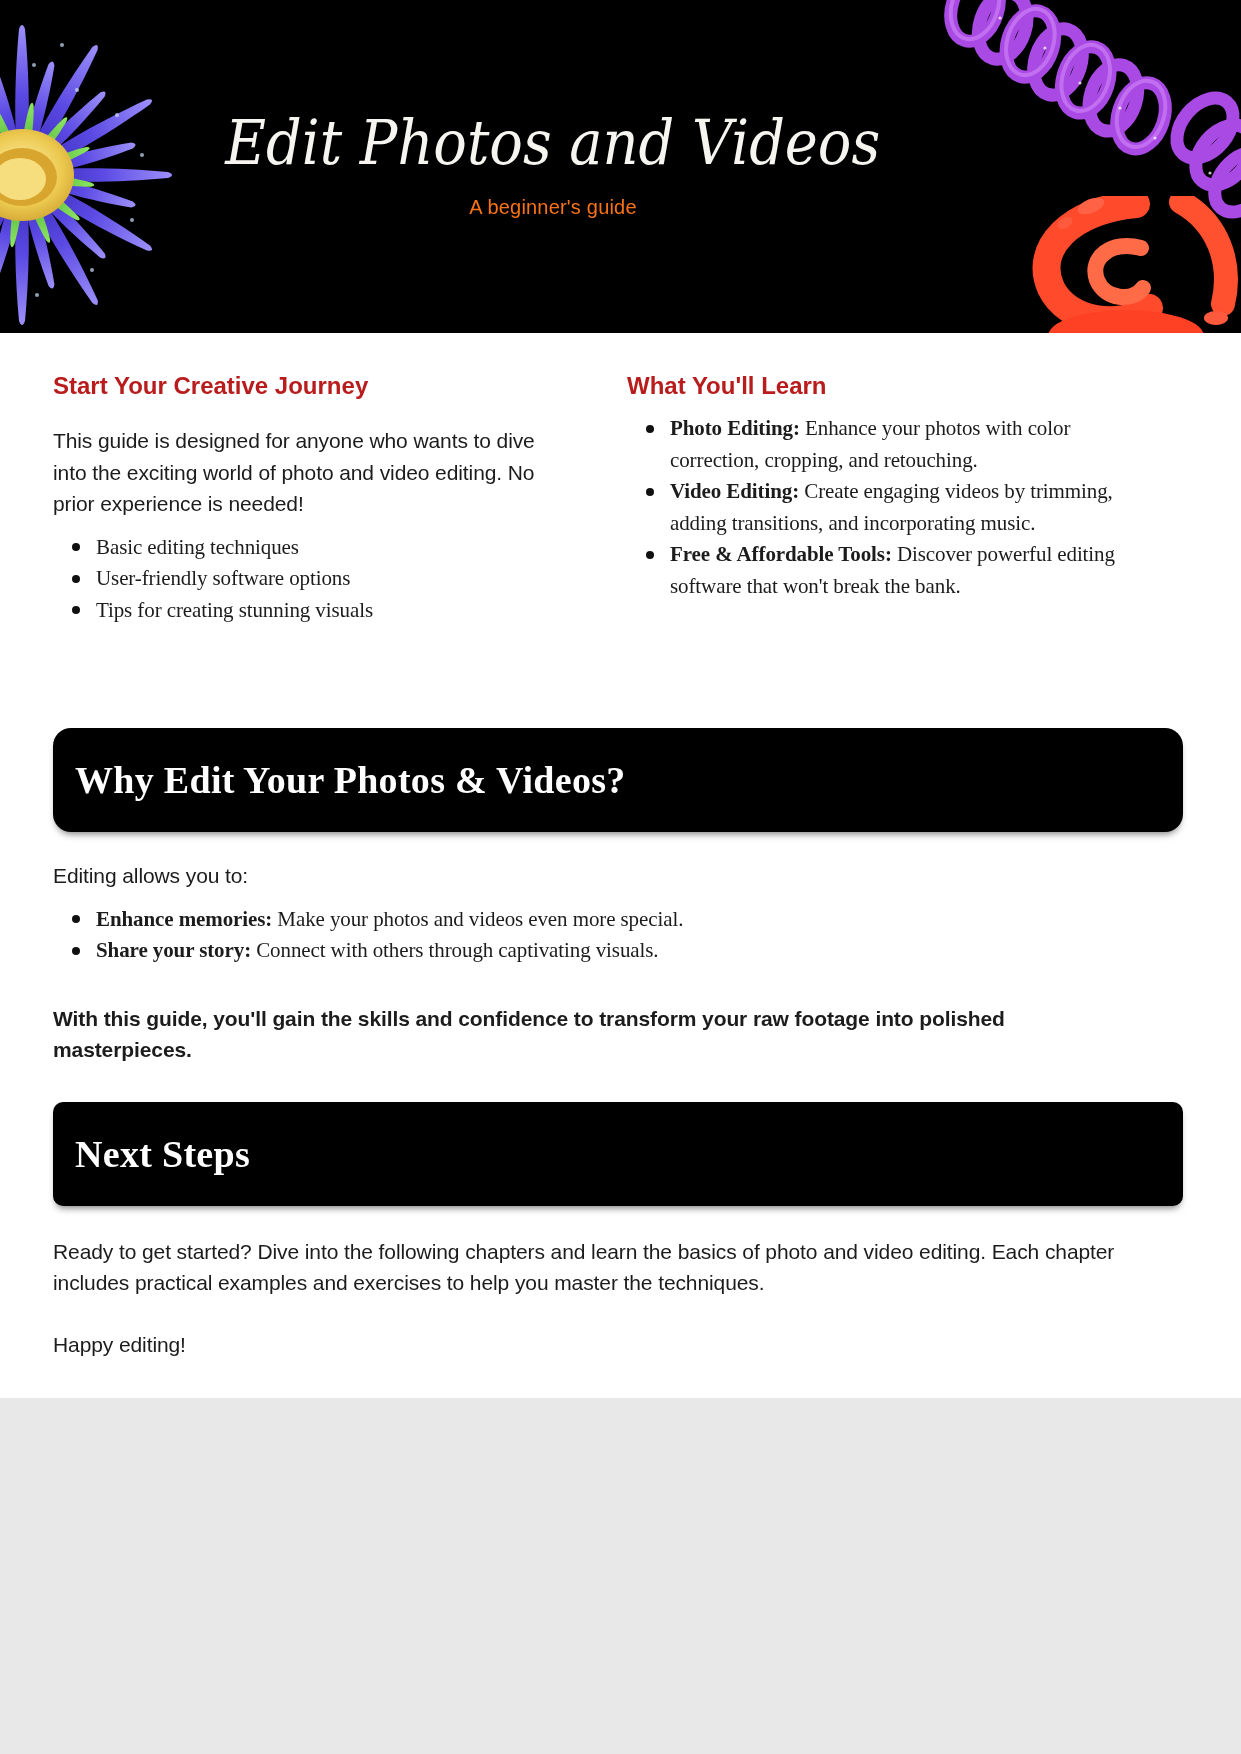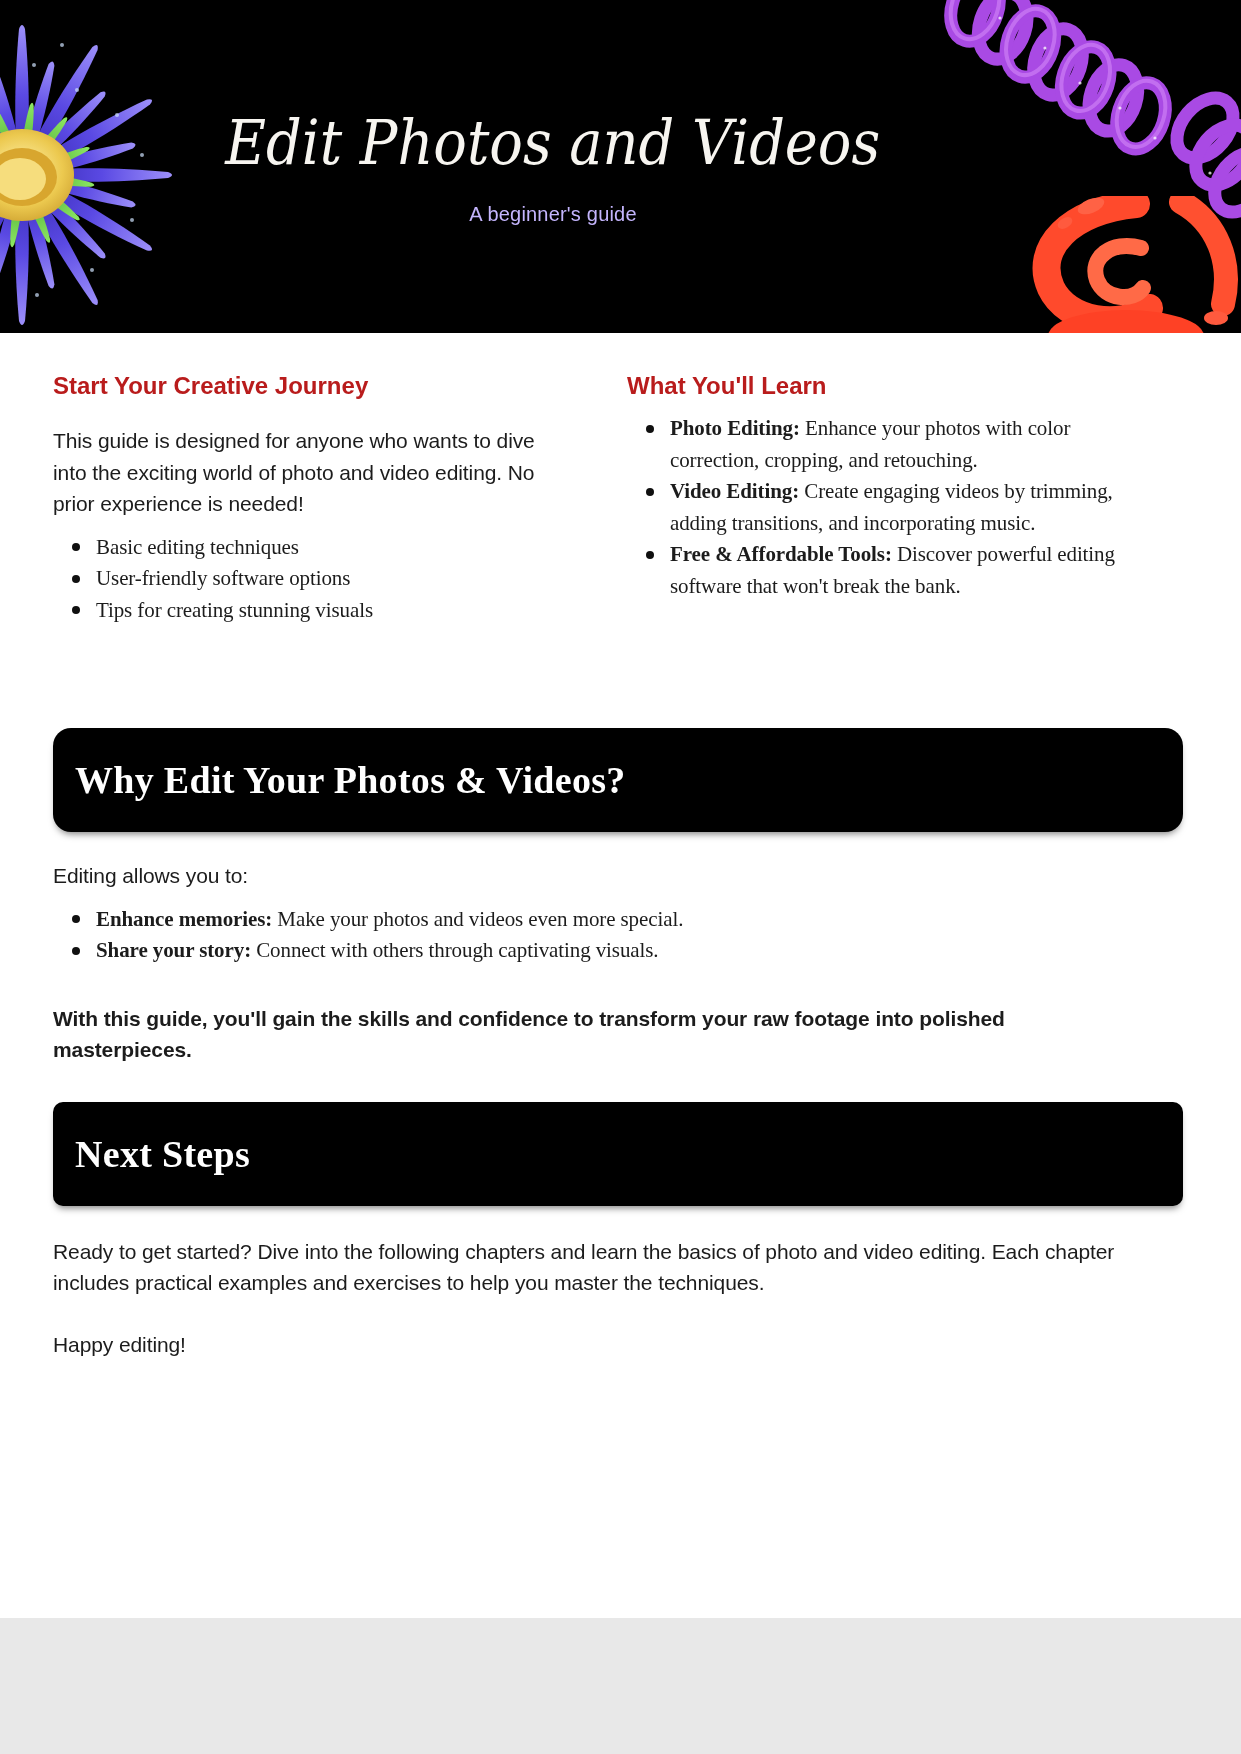--- a/index.html
+++ b/index.html
@@ -1,35 +1,35 @@
 <!DOCTYPE html>
 <html><head>
 <meta charset="utf-8">
 <style>
   * { margin:0; padding:0; box-sizing:border-box; }
   html,body { background:#e8e8e8; }
   .page {
-    position:relative; width:1241px; height:1618px;
+    position:relative; width:1241px; height:1398px;
     background:#ffffff; overflow:hidden;
     font-family:"Liberation Sans", sans-serif;
     color:#1c1c1c; margin:0 auto;
   }
   
   .header {
     position:relative; height:333px; background:#000000; overflow:hidden;
   }
   .header-text { position:absolute; left:0; top:0; width:1106px; text-align:center; }
   .doc-title {
     font-family:"DejaVu Serif", serif; font-style:italic; font-weight:400;
     font-size:62px; line-height:1.12; color:#f7f5f0;
     display:inline-block; transform:scaleX(.9); transform-origin:center;
     margin-top:108px; white-space:nowrap;
   }
   .doc-subtitle {
-    color:#c4b5fd; font-size:20px; margin-top:26px; letter-spacing:.2px;
+    color:#f97316; font-size:20px; margin-top:19px; letter-spacing:.2px;
   }
   .decor { position:absolute; }
   
   .content { padding:0 58px 0 53px; }
   .h2 {
     font-size:24px; line-height:30px; font-weight:700; color:#b91c1c;
   }
   .body-text, .content p, .content li { font-size:21px; line-height:31.5px; letter-spacing:-0.1px; }
   .content p { margin-top:24px; }
   .content ul { list-style:none; margin-top:12px;font-family:Liberation Serif, serif; }

